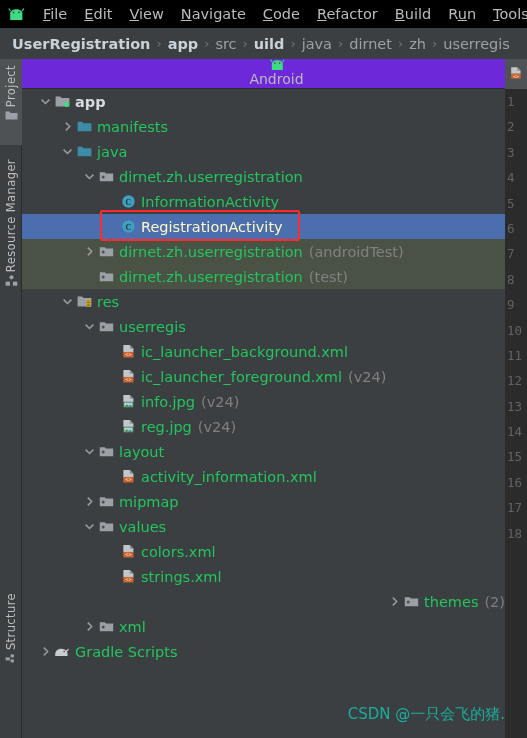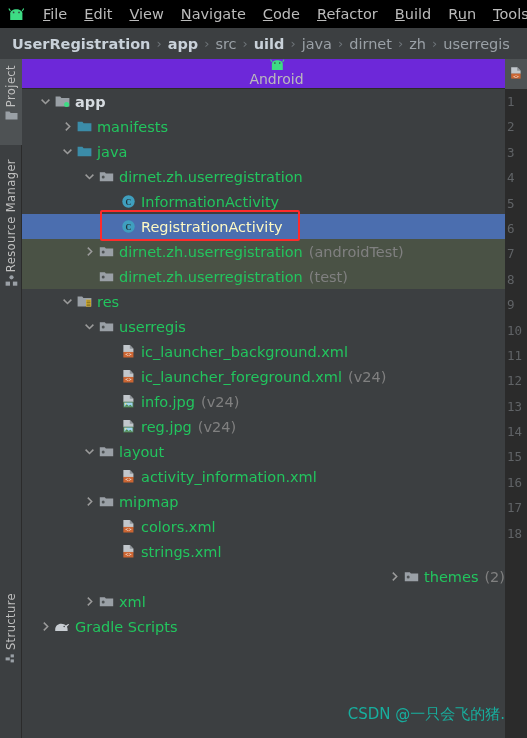--- a/index.html
+++ b/index.html
@@ -465,20 +465,34 @@
             </svg>
           </span>
           <span class="ico">
             <svg width="15" height="13" viewBox="0 0 15 13">
               <path d="M0.8 2.2h5.0l1.1 1.4H14.2v7.6H0.8z" fill="#9aa0a6"></path>
               <circle cx="4.2" cy="6.9" r="1.5" fill="#4e5254"></circle>
             </svg>
           </span>
           <span class="lbl">mipmap</span>
         </div>
+        <div class="row" style="padding-left: 60px;">
+          <span class="twisty">
+            <svg width="11" height="11" viewBox="0 0 11 11">
+              <path d="M1.6 3.6L5.5 7.5L9.4 3.6" stroke="#9b9b9b" stroke-width="1.5" fill="none"></path>
+            </svg>
+          </span>
+          <span class="ico">
+            <svg width="15" height="13" viewBox="0 0 15 13">
+              <path d="M0.8 2.2h5.0l1.1 1.4H14.2v7.6H0.8z" fill="#9aa0a6"></path>
+              <circle cx="4.2" cy="6.9" r="1.5" fill="#4e5254"></circle>
+            </svg>
+          </span>
+          <span class="lbl">values</span>
+        </div>
         <div class="row" style="padding-left: 82px;">
           <span class="twisty"></span>
           <span class="ico">
             <svg width="15" height="15" viewBox="0 0 14 14">
               <path d="M2.2 1.0h6l3.4 3.4v3.2H2.2z" fill="#c2c7cc"></path>
               <path d="M8.2 1.0v3.4h3.4z" fill="#8f9499"></path>
               <rect x="2.2" y="7.4" width="9.4" height="5.2" fill="#cc6633"></rect>
               <text x="6.9" y="11.5" font-size="4.8" fill="#ffffff" text-anchor="middle" font-family="monospace">&lt;&gt;</text>
             </svg>
           </span>

